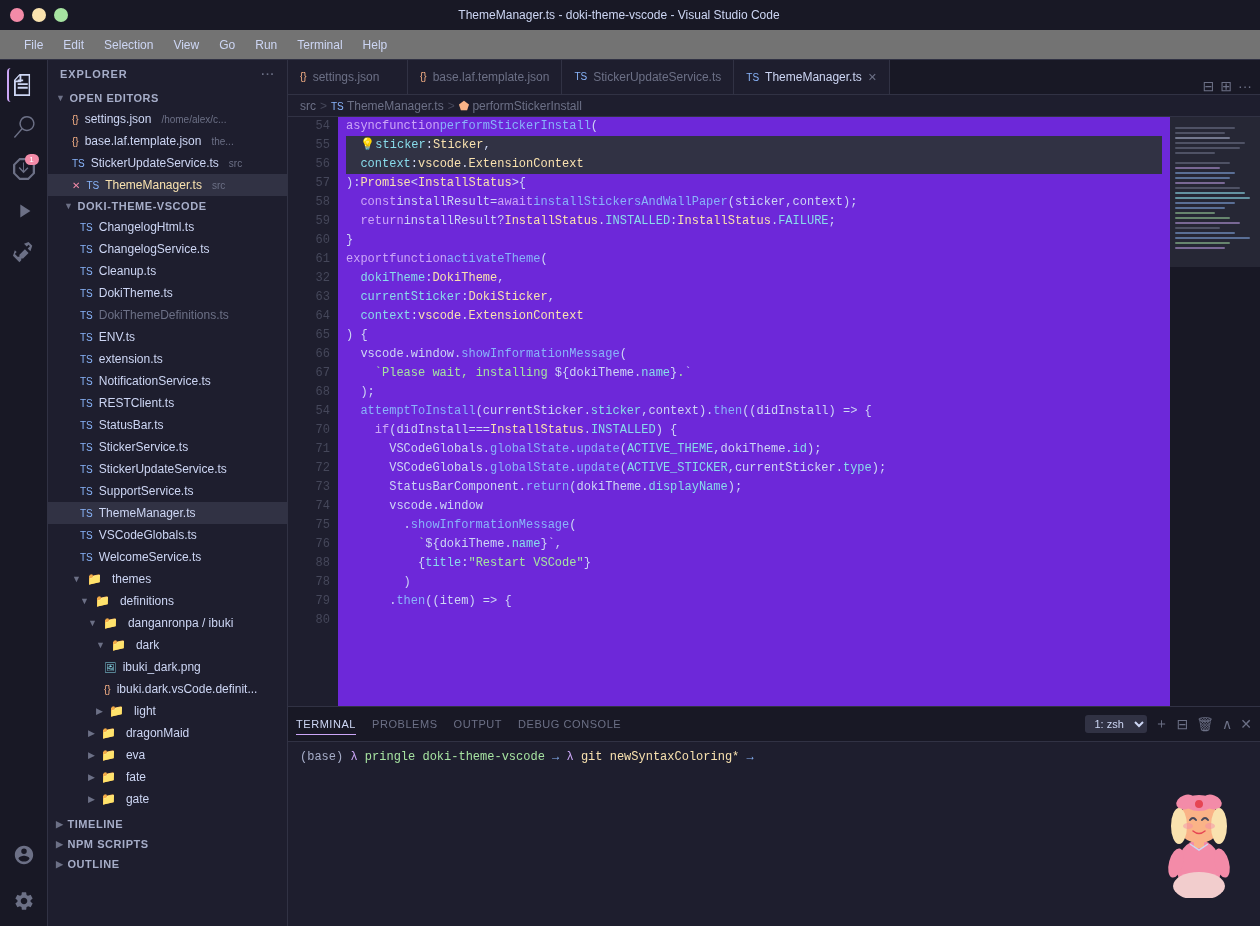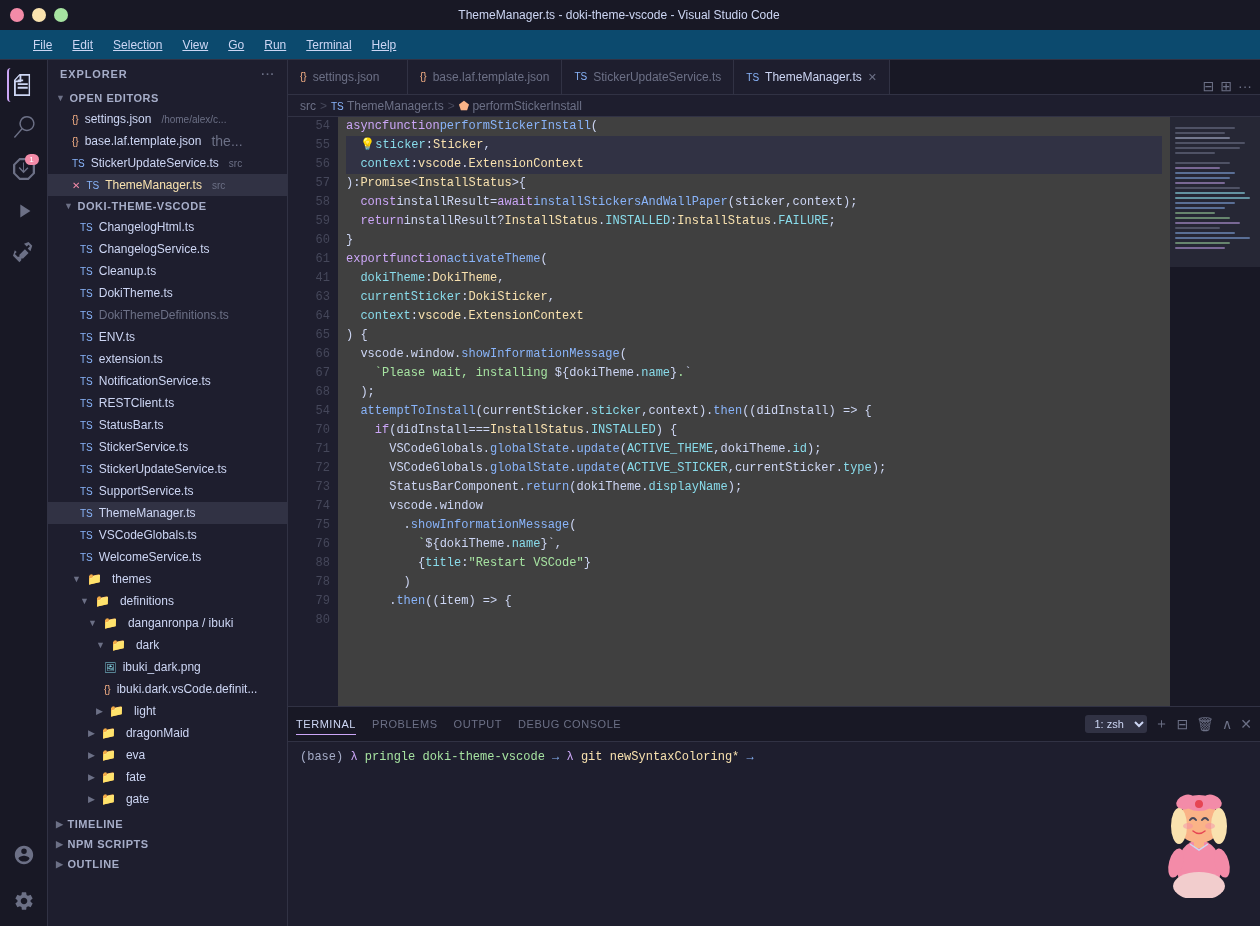--- a/index.html
+++ b/index.html
@@ -14,22 +14,22 @@
     .title-bar-controls { display: flex; gap: 8px; align-items: center; }
     .title-bar-controls .btn { width: 14px; height: 14px; border-radius: 50%; cursor: pointer; display: flex; align-items: center; justify-content: center; font-size: 8px; }
     .btn-close { background: #f38ba8; }
     .btn-min { background: #f9e2af; }
     .btn-max { background: #a6e3a1; }
     .title-bar-title { font-size: 12px; color: #cdd6f4; }
     .title-bar-right { width: 80px; }
 
     
     .menu-bar {
-      height: 30px; background: #0c4a6e; display: flex; align-items: center;
-      padding: 0 25px; gap: 4px; border-bottom: 1px solid #313244; text-decoration: underline;
+      height: 30px; background: #737373; display: flex; align-items: center;
+      padding: 0 16px; gap: 4px; border-bottom: 1px solid #313244;
     }
     .menu-item { padding: 4px 8px; color: #cdd6f4; cursor: pointer; font-size: 12px; border-radius: 3px; }
 
     
     .main-layout { display: flex; height: calc(926px - 60px); }
 
     
     .activity-bar {
       width: 48px; background: #181825; display: flex; flex-direction: column;
       align-items: center; padding-top: 8px; gap: 8px; border-right: 1px solid #313244;
@@ -108,21 +108,21 @@
     .breadcrumb {
       height: 22px; background: #1e1e2e; display: flex; align-items: center;
       padding: 0 12px; gap: 4px; font-size: 12px; color: #6c7086;
       border-bottom: 1px solid #313244;
     }
     .breadcrumb span { cursor: pointer; }
     .breadcrumb-sep { color: #45475a; }
 
     
     .code-editor {
-      flex: 1; display: flex; background: #404040; overflow: hidden;
+      flex: 1; display: flex; background: #6d28d9; overflow: hidden;
     }
     .line-numbers {
       width: 50px; background: #1e1e2e; color: #45475a; font-family: 'Courier New', monospace;
       font-size: 12px; padding: 0 8px; text-align: right; user-select: none;
       line-height: 19px; padding-top: 0;
     }
     .code-content {
       flex: 1; overflow: auto; font-family: 'Courier New', monospace; font-size: 12px;
       line-height: 19px; padding: 0 8px; color: #cdd6f4;
     }
@@ -248,21 +248,21 @@
         <span>OPEN EDITORS</span>
       </div>
       <div class="file-item indent-2">
         <span class="file-icon json-icon">{}</span>
         <span>settings.json</span>
         <span style="color:#6c7086; font-size:10px; margin-left:4px">/home/alex/c...</span>
       </div>
       <div class="file-item indent-2">
         <span class="file-icon json-icon">{}</span>
         <span>base.laf.template.json</span>
-        <span style="color:#6c7086; font-size:14px; margin-left:4px">the...</span>
+        <span style="color:#6c7086; font-size:10px; margin-left:4px">the...</span>
       </div>
       <div class="file-item indent-2">
         <span class="file-icon ts-icon">TS</span>
         <span>StickerUpdateService.ts</span>
         <span style="color:#6c7086; font-size:10px; margin-left:4px">src</span>
       </div>
       <div class="file-item indent-2 active">
         <span style="color:#f38ba8; font-size:10px">✕</span>
         <span class="file-icon ts-icon">TS</span>
         <span style="color:#f9e2af">ThemeManager.ts</span>
@@ -458,21 +458,21 @@
       <div class="code-editor">
         <div class="line-numbers">
           <div>54</div>
             <div>55</div>
             <div>56</div>
             <div>57</div>
             <div>58</div>
           <div>59</div>
             <div>60</div>
             <div>61</div>
-            <div>41</div>
+            <div>32</div>
             <div>63</div>
           <div>64</div>
             <div>65</div>
             <div>66</div>
             <div>67</div>
             <div>68</div>
           <div>54</div>
             <div>70</div>
             <div>71</div>
             <div>72</div>

